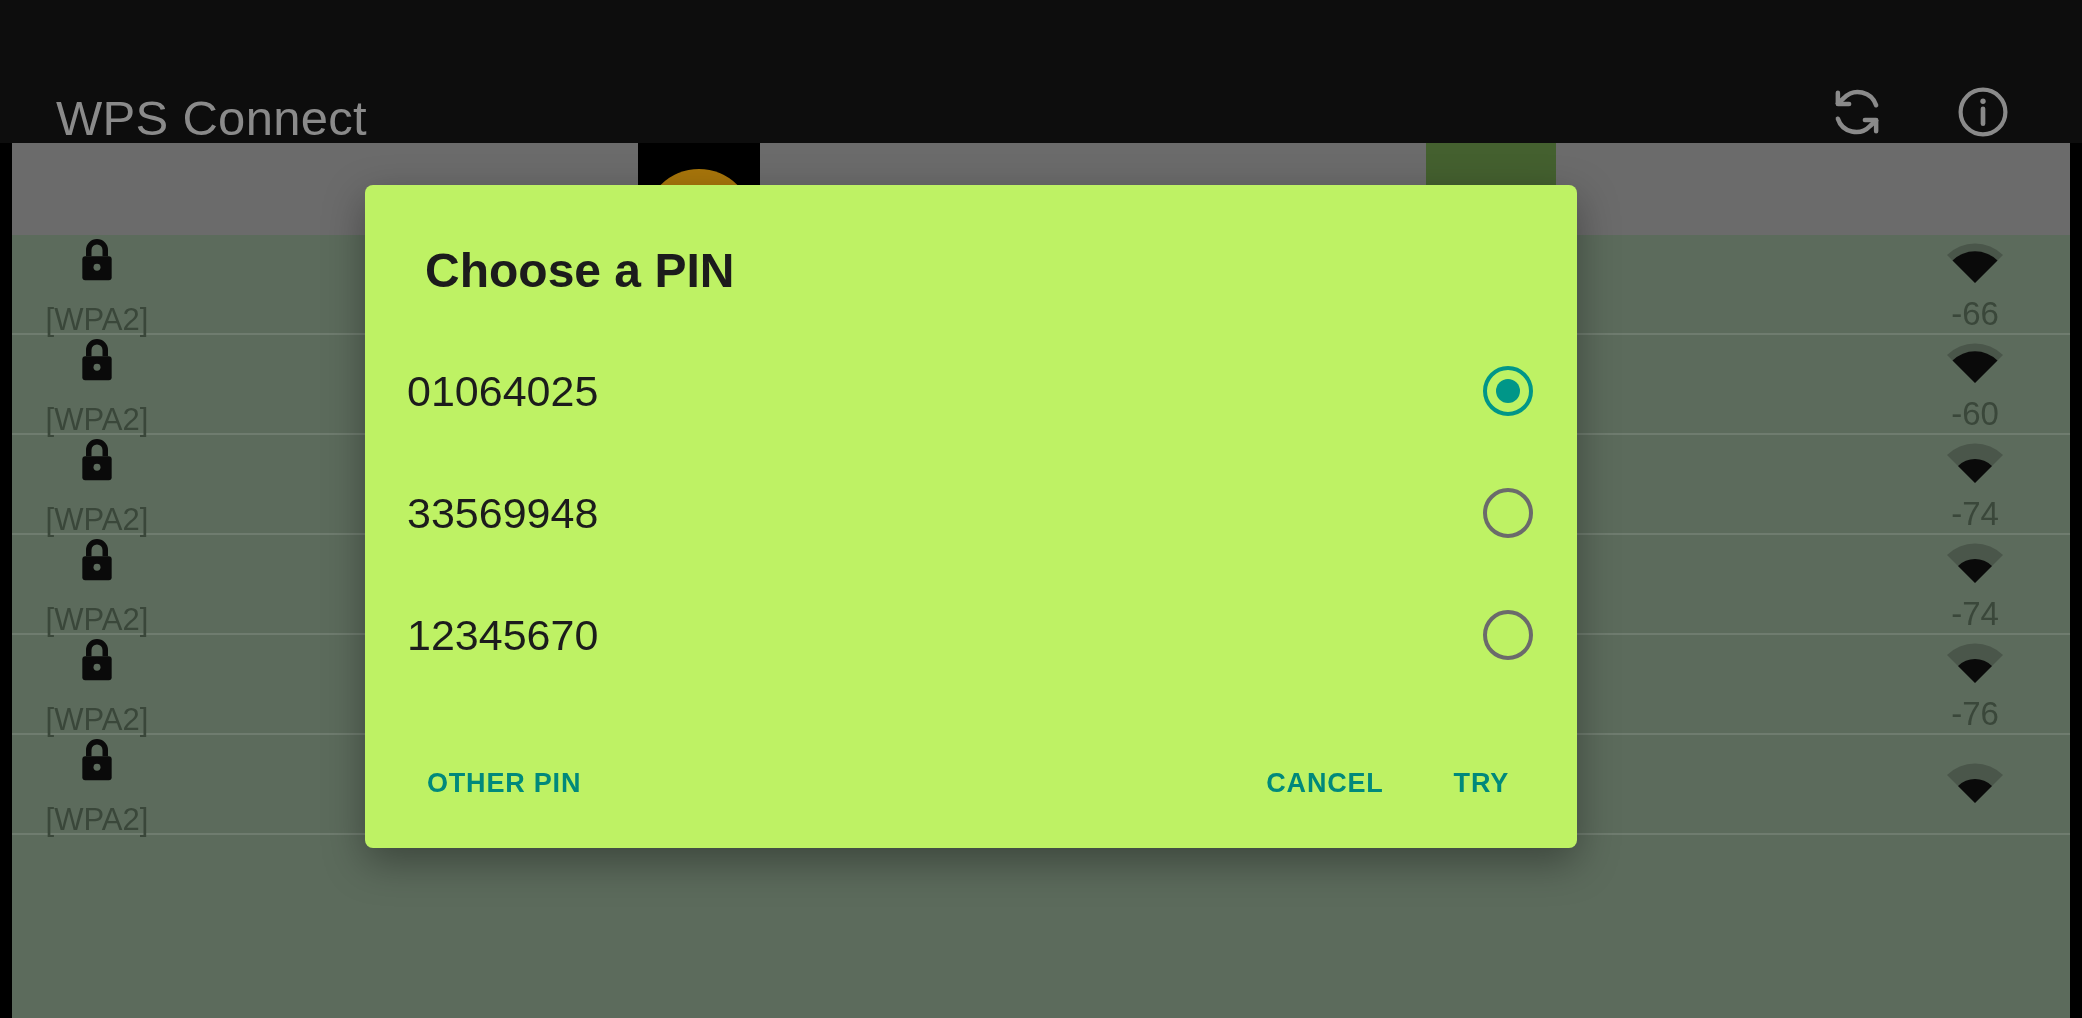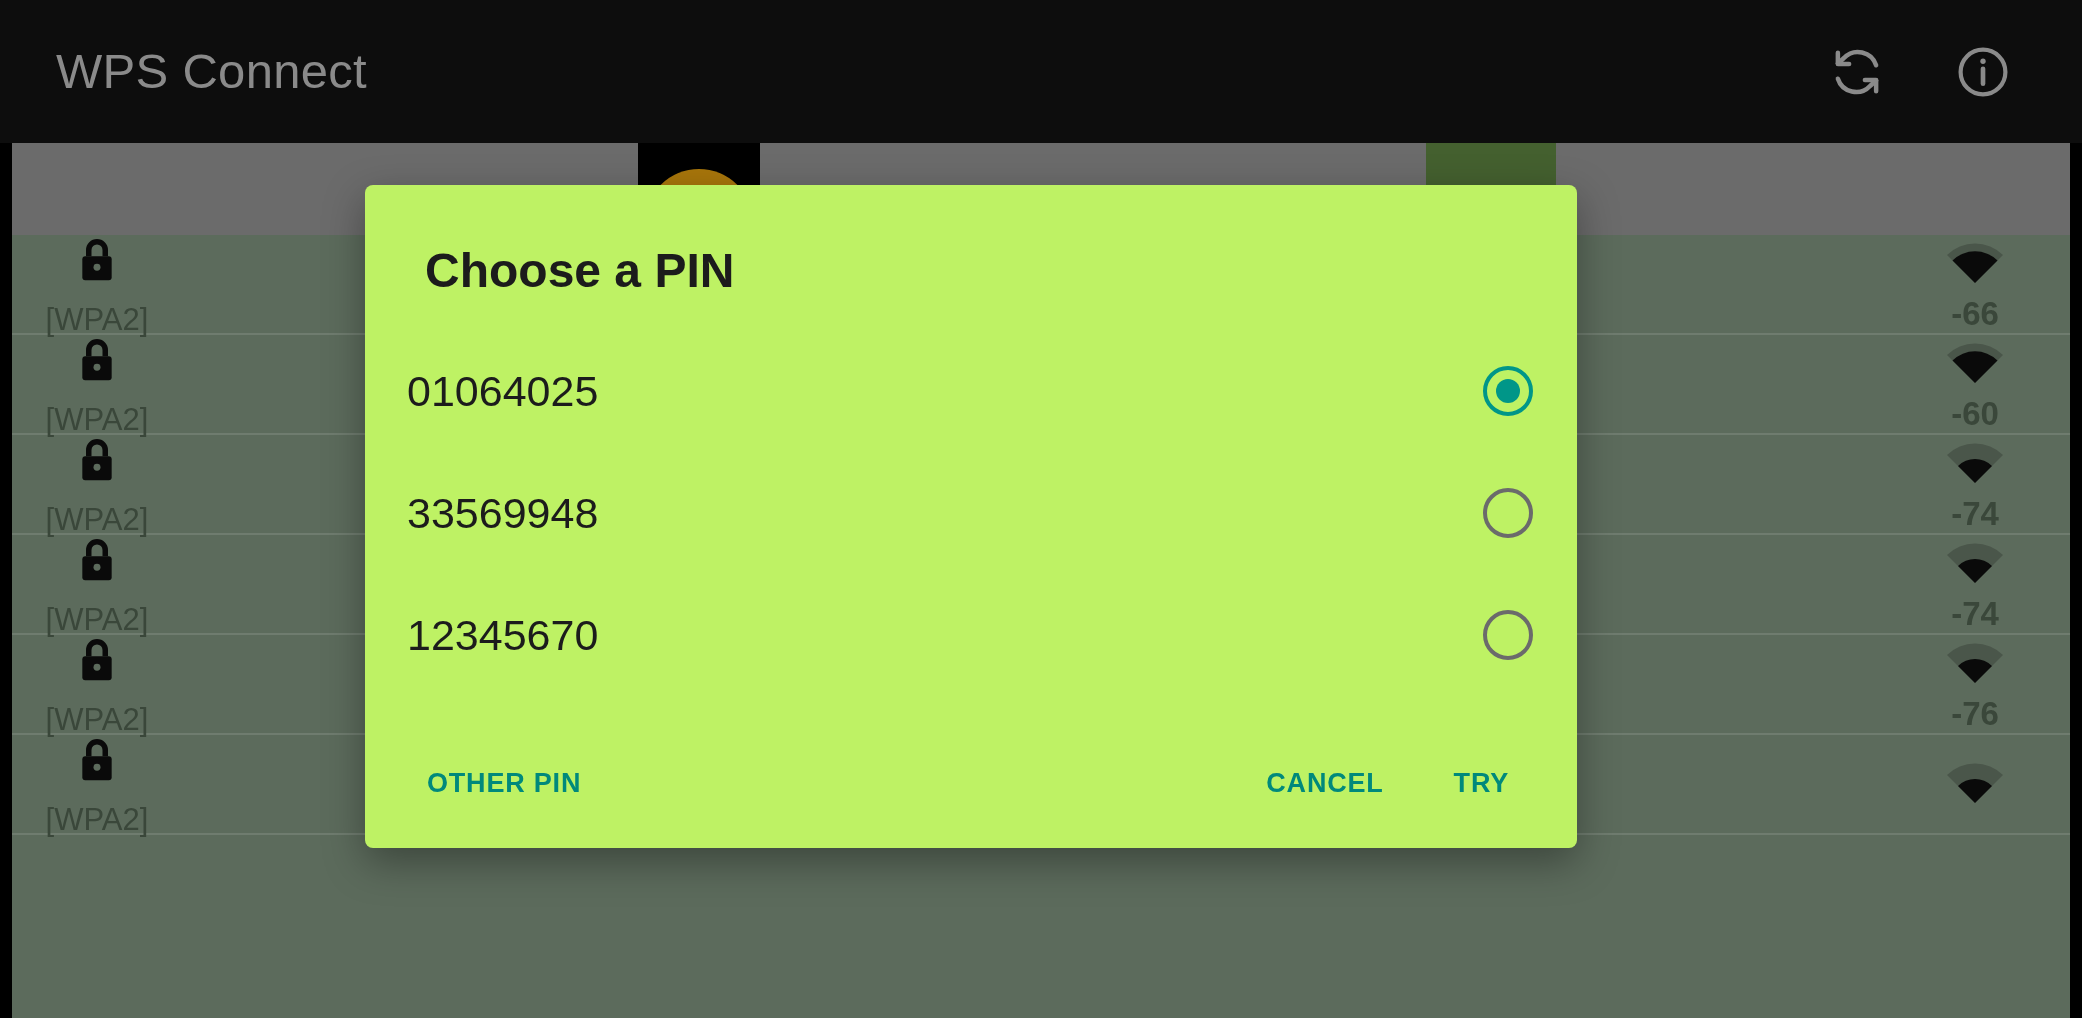--- a/index.html
+++ b/index.html
@@ -14,21 +14,21 @@
     width:2082px; height:1018px;
     background:#000;
     overflow:hidden;
   }
 
   
   #appbar{
     position:absolute; left:0; top:0;
     width:2082px; height:143px;
     background:#0d0d0d;
-    display:flex; align-items:center;
+    display:flex; align-items:flex-end;
   }
   #appbar-title{
     margin-left:56px;
     color:#8a8a8a;
     font-size:49px;
     font-weight:400;
     letter-spacing:0.3px;
     line-height:1;
   }
   #appbar-actions{
@@ -125,21 +125,20 @@
   }
   .bssid{
     color:#27331f; font-size:31px; font-style:italic;
     line-height:1.05; margin-top:6px; white-space:nowrap;
     position:relative;
   }
   .net-right{
     width:190px;
     display:flex; flex-direction:column; align-items:center;
     justify-content:center;
-    font-weight:bold;
   }
   .wifi-icon{ display:block; }
   .rssi{
     color:#3a473a; font-size:33px; line-height:1;
     margin-top:8px;
   }
 
   
   #scrim{
     position:absolute; left:0; top:0;

